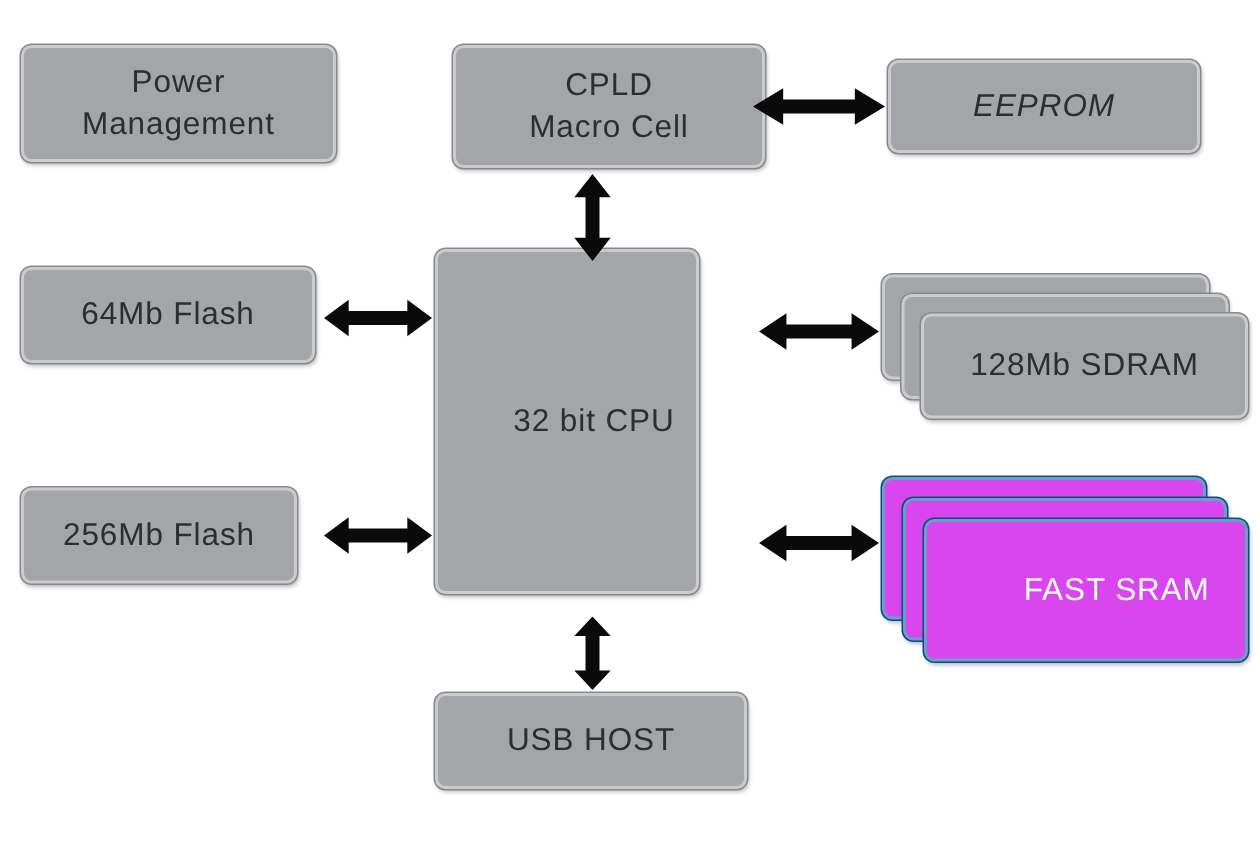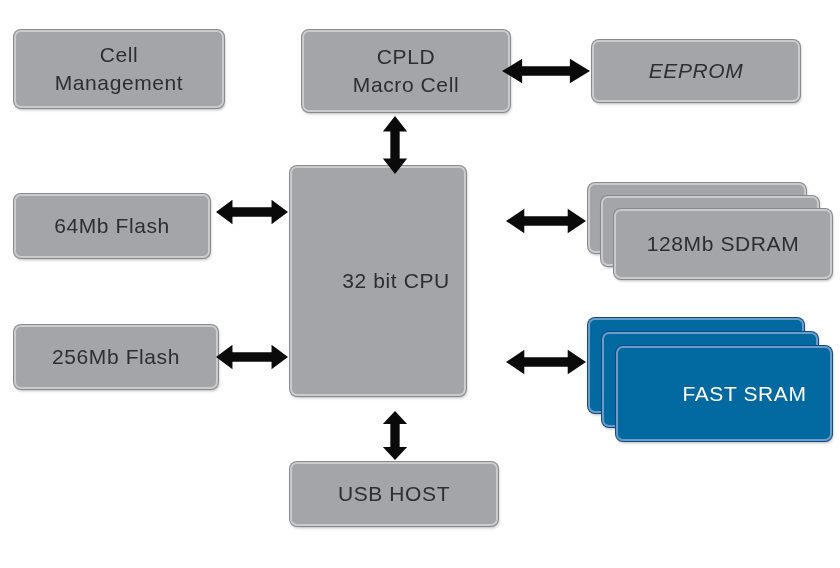--- a/index.html
+++ b/index.html
@@ -23,58 +23,58 @@
     flex-direction:column;
     align-items:center;
     justify-content:center;
     text-align:center;
     color:#2d2e30;
     font-size:21px;
     line-height:1.32;
     letter-spacing:0.6px;
   }
   .blue {
-    background:#0369a1;
+    background:#d946ef;
     border-color:#6d9cc9;
     box-shadow: 0 0 0 1px #0c4c85, 1px 2px 3px rgba(0,0,0,0.28);
     color:#ffffff;
     padding-left:41px;
   }
   .lbl { display:block; }
   .arrow { position:absolute; }
   .arrow polygon { fill:#0a0a0a; }
 </style>
 </head>
 <body>
 
 <div class="canvas">
 
   <div class="box node" style="left:14px; top:30px; width:210px; height:78px;">
-    <span class="lbl">Cell</span>
+    <span class="lbl">Power</span>
     <span class="lbl">Management</span>
   </div>
 
   <div class="box node" style="left:302px; top:30px; width:208px; height:82px;">
     <span class="lbl">CPLD</span>
     <span class="lbl">Macro Cell</span>
   </div>
 
   <div class="box node" style="left:592px; top:40px; width:208px; height:62px;font-style:italic;">
     <span class="lbl">EEPROM</span>
   </div>
 
-  <div class="box node" style="left:14px; top:178px; width:196px; height:64px;margin-top:16px;">
+  <div class="box node" style="left:14px; top:178px; width:196px; height:64px;">
     <span class="lbl">64Mb Flash</span>
   </div>
 
   <div class="box node" style="left:290px; top:166px; width:176px; height:230px;padding-left:36px;">
     <span class="lbl">32 bit CPU</span>
   </div>
 
-  <div class="box node" style="left:14px; top:325px; width:204px; height:64px;">
+  <div class="box node" style="left:14px; top:325px; width:184px; height:64px;">
     <span class="lbl">256Mb Flash</span>
   </div>
 
   <div>
     <div class="box" style="left:588px; top:183px; width:218px; height:70px;"></div>
     <div class="box" style="left:601px; top:196px; width:218px; height:70px;"></div>
     <div class="box node" style="left:614px; top:209px; width:218px; height:70px;">
       <span class="lbl">128Mb SDRAM</span>
     </div>
   </div>

